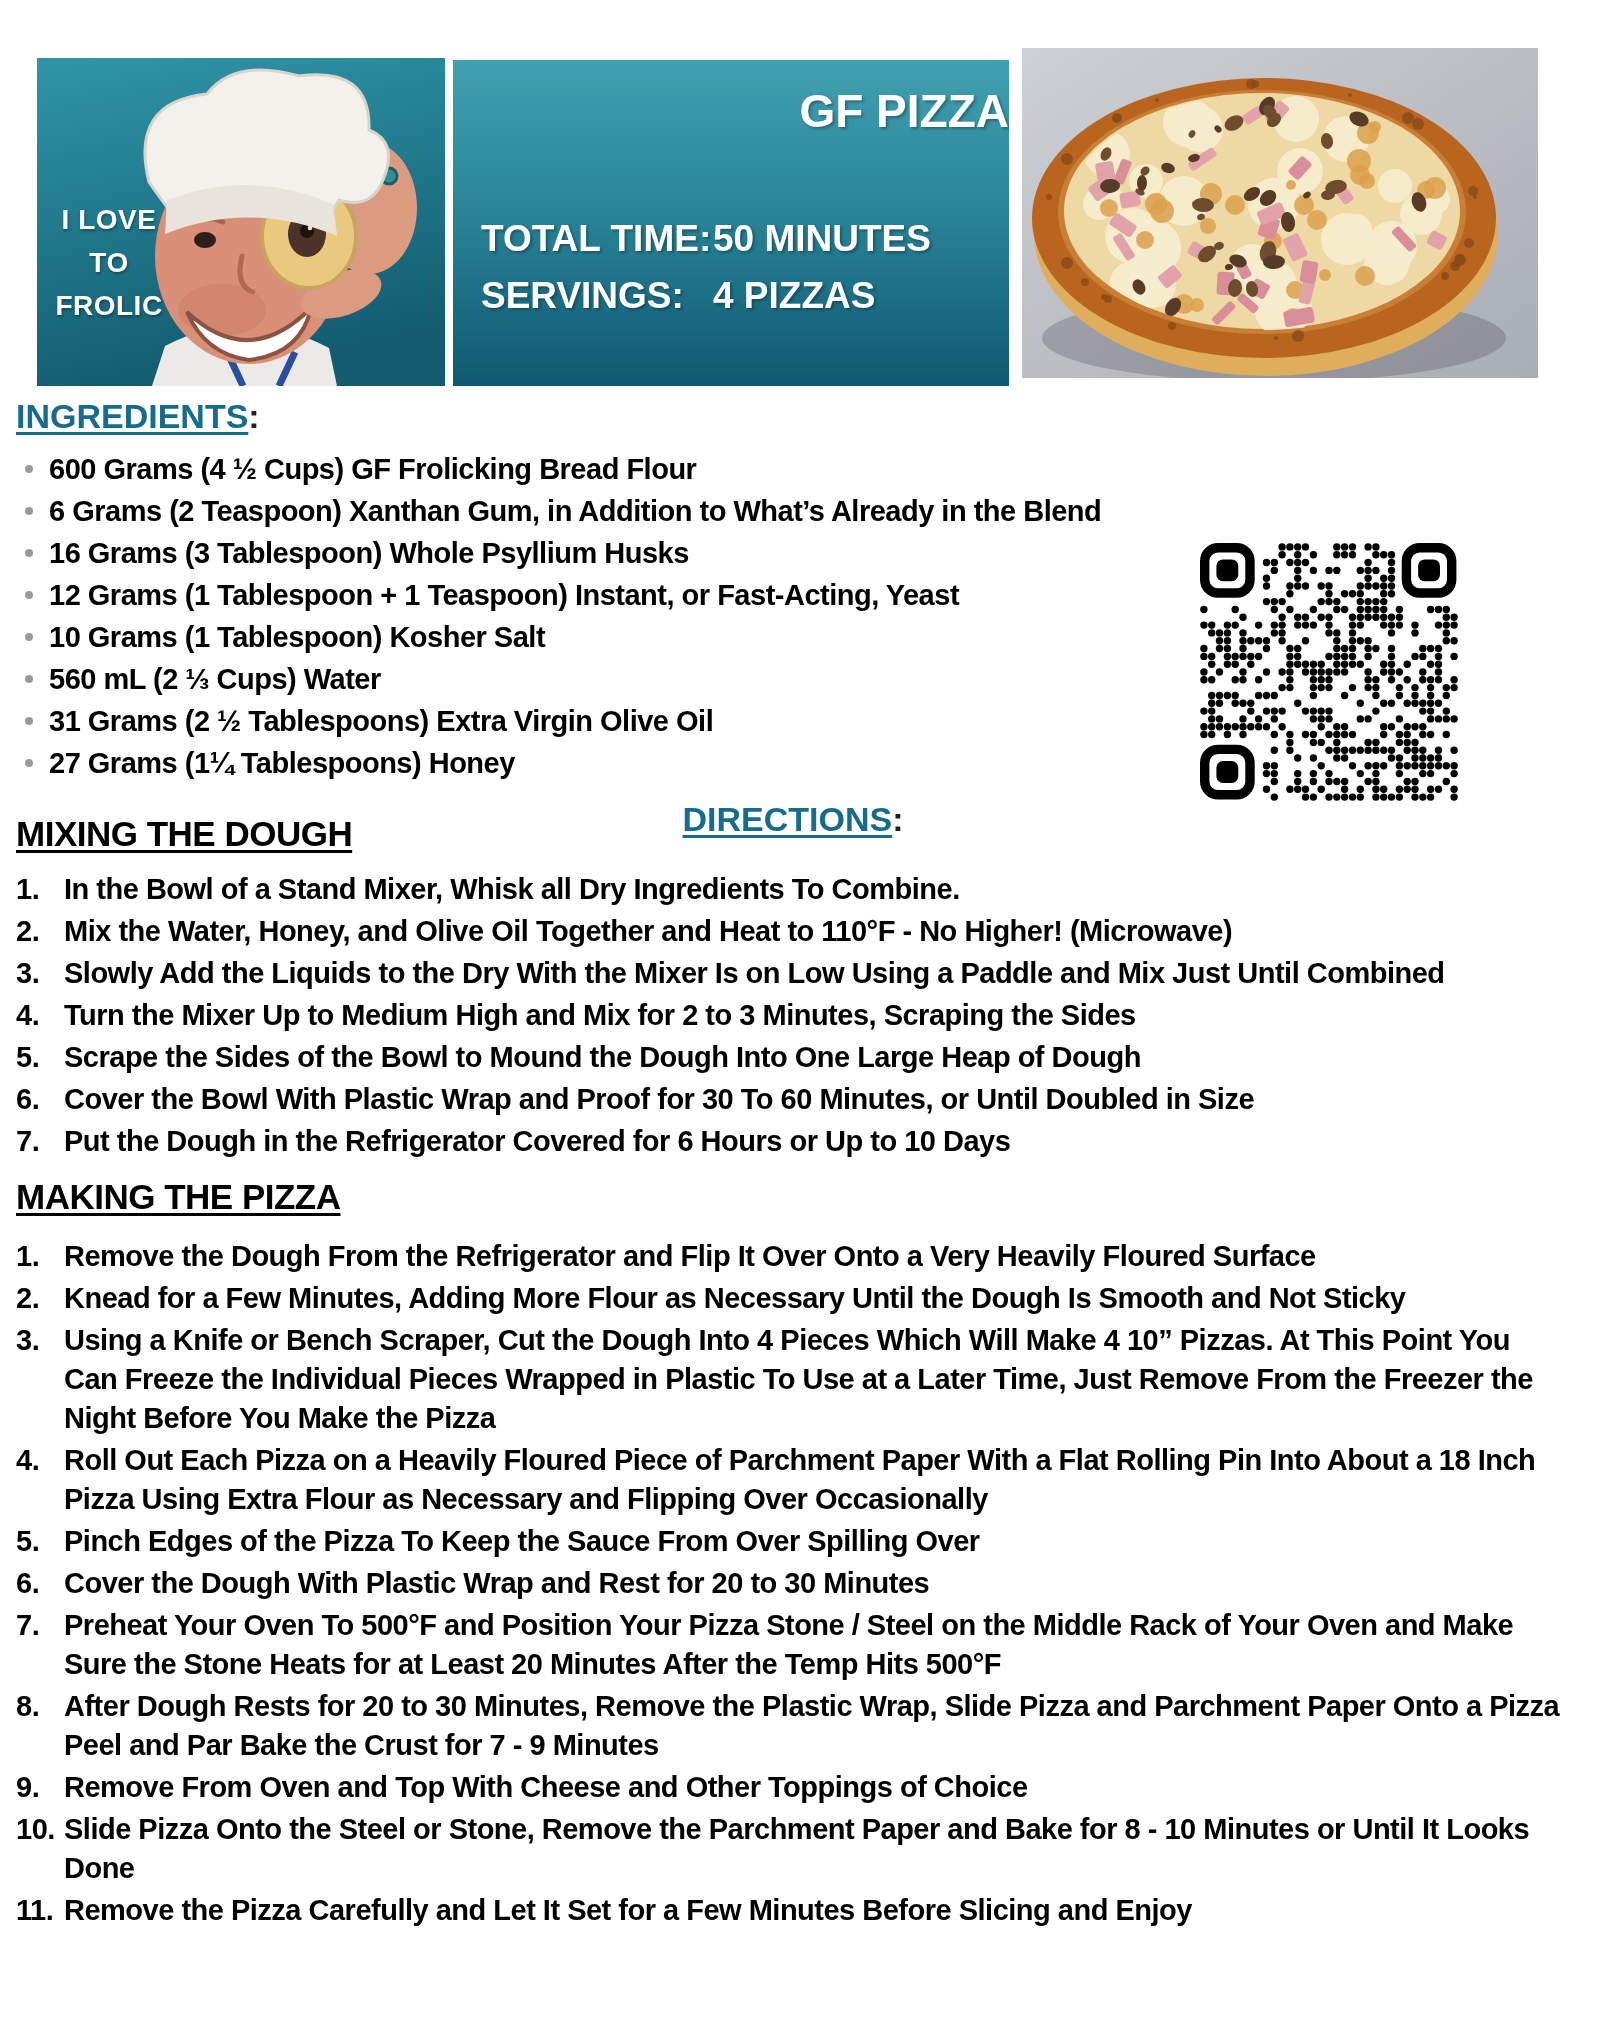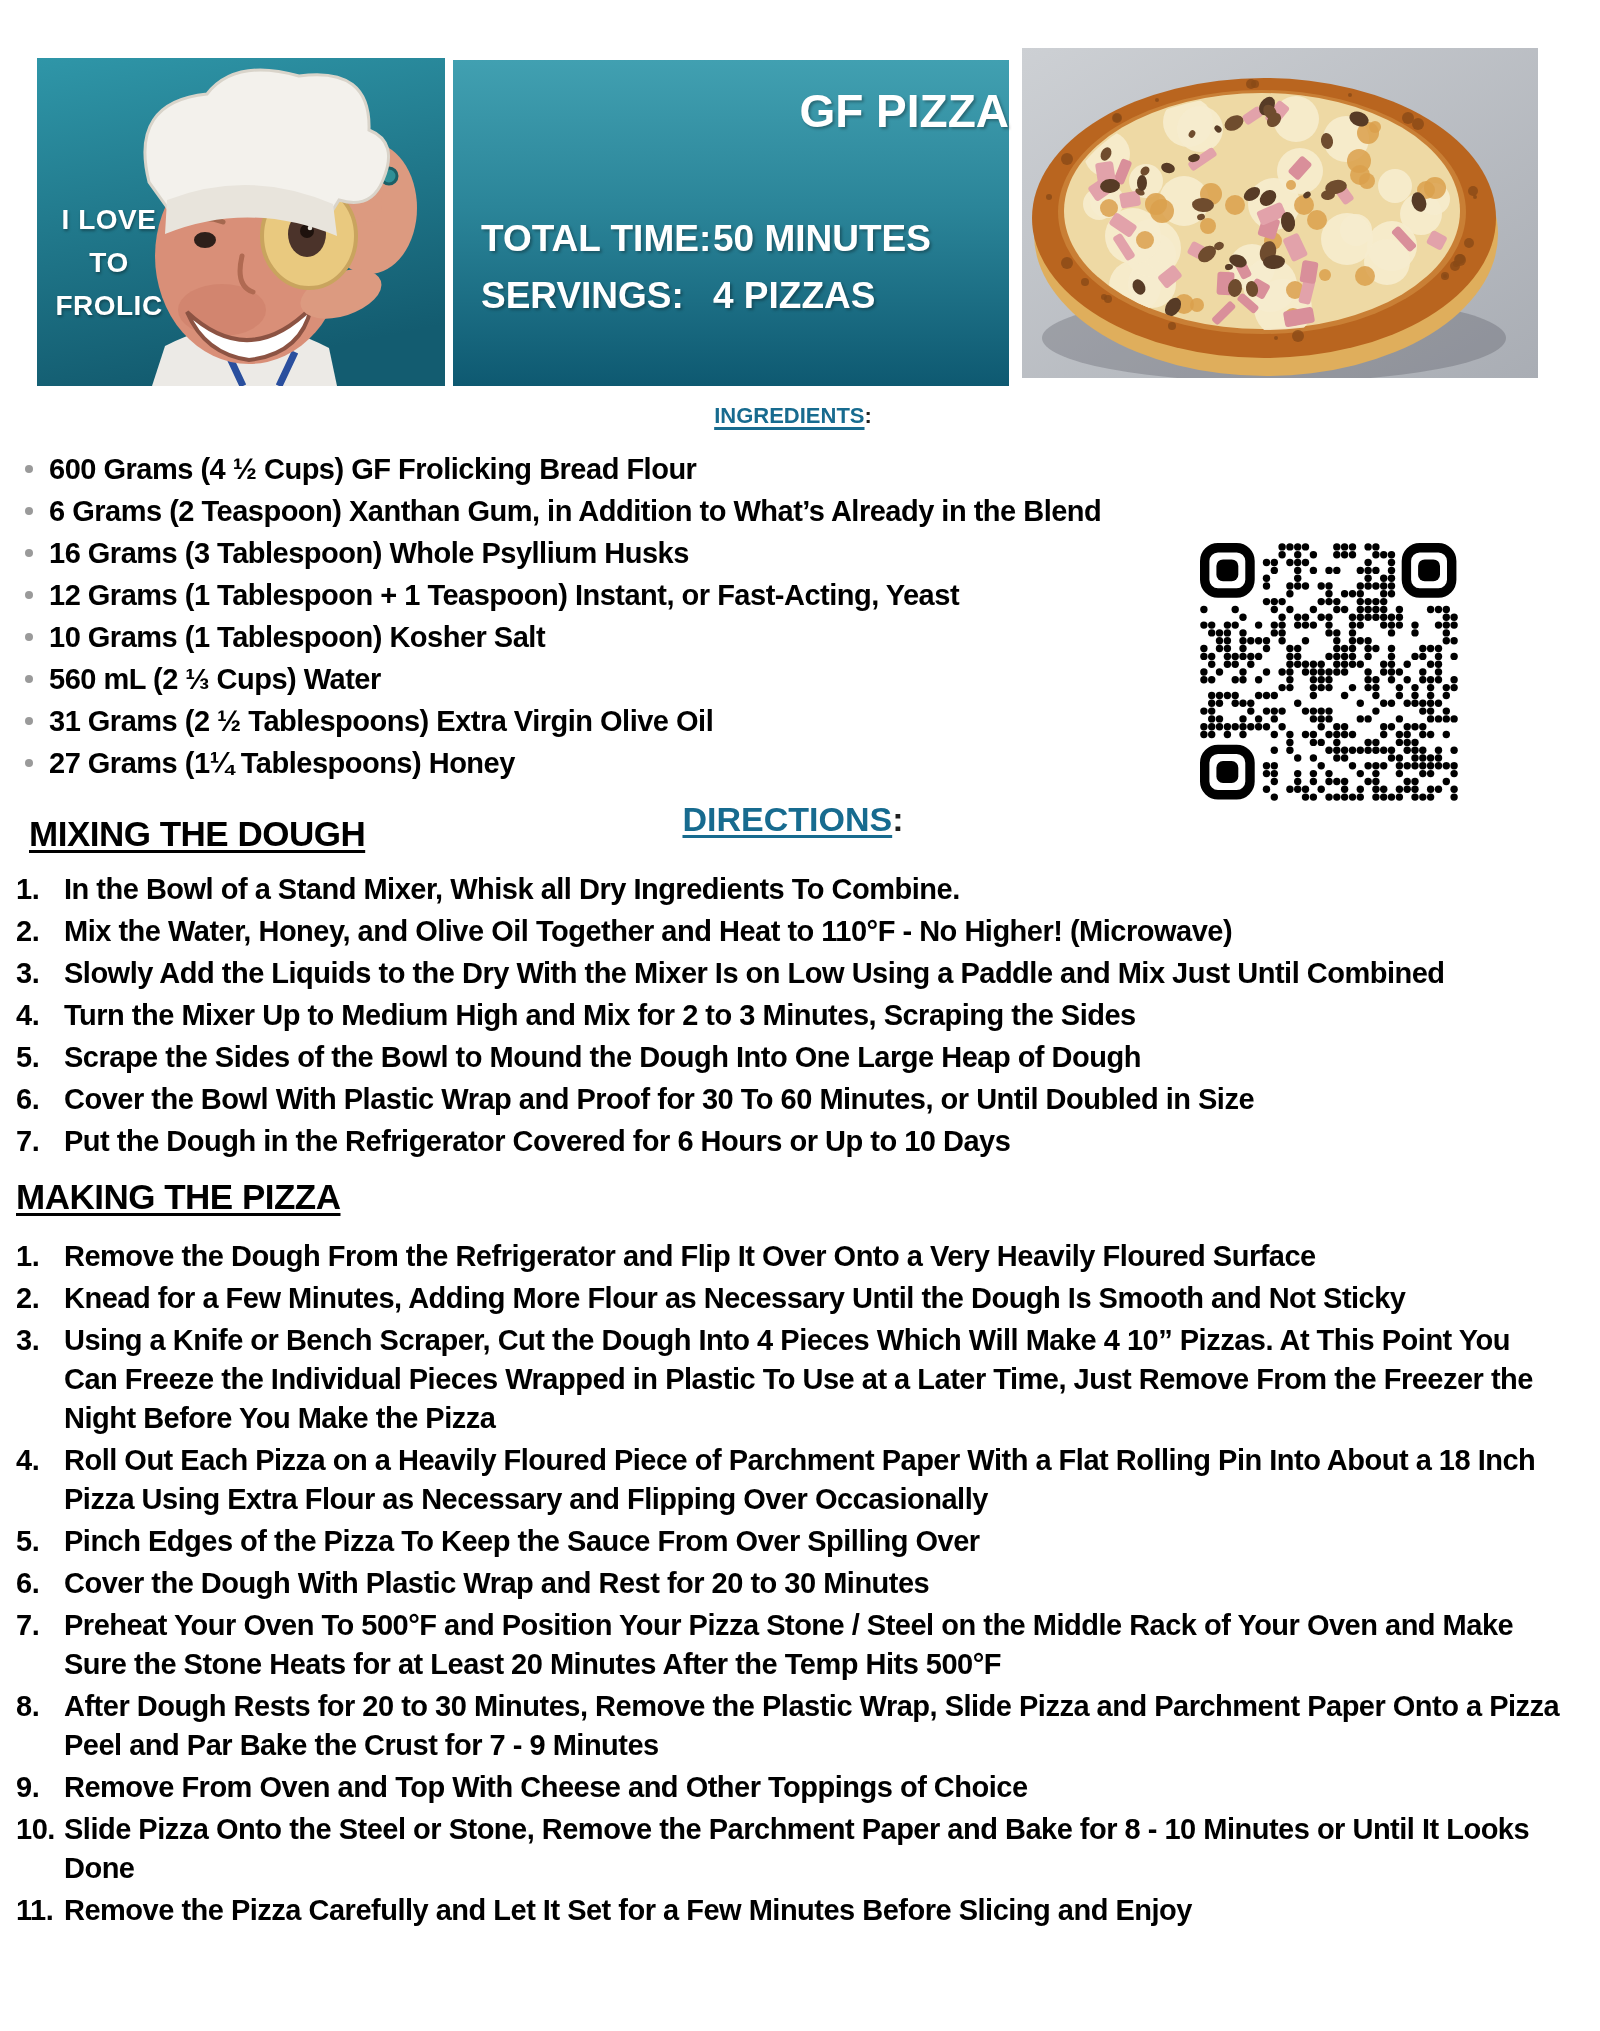--- a/index.html
+++ b/index.html
@@ -23,31 +23,31 @@
   .hdr-title{margin-top:24px;text-align:right;font-size:46px;letter-spacing:0;}
   .hdr-meta{position:absolute;left:28px;right:10px;top:150px;}
   .hdr-meta-row{display:flex;font-size:37px;line-height:57px;}
   .hdr-meta-row .lbl{width:232px;flex:0 0 232px;}
   .hdr-meta-row .val{flex:1;}
   .hdr-pizza{position:absolute;top:48px;left:1022px;width:516px;height:330px;overflow:hidden;}
   
   .qr{position:absolute;left:1200px;top:543px;width:258px;height:258px;}
   
   .content{position:absolute;left:16px;right:30px;top:396px;}
-  .big-heading{text-align:center;font-size:22px;line-height:40px;}
+  .big-heading{text-align:left;font-size:34px;line-height:40px;}
   .teal{color:#176b8f;}
   .u{text-decoration:underline;text-decoration-thickness:3px;text-underline-offset:4px;}
   .colon{color:#1f1f1f;}
   .ing-list{list-style:none;margin:12px 0 0 0;padding:0;}
   .ing-list li{display:flex;align-items:flex-start;line-height:42px;font-size:29px;letter-spacing:-.5px;}
   .dot{flex:0 0 8px;width:8px;height:8px;border-radius:50%;background:#9a9a9a;margin:17px 16px 0 9px;}
   .ing-text{display:block;max-width:1120px;}
   .dir-row{position:relative;height:62px;margin-top:4px;}
   .dir-heading{position:absolute;left:0;right:0;top:0;text-align:center;font-size:34px;margin-top:12px;}
-  .sec-heading{font-size:35px;letter-spacing:-.5px;margin-left:13px;}
+  .sec-heading{font-size:35px;letter-spacing:-.5px;}
   .sec-heading-1{position:absolute;left:0;top:26px;}
   .sec-heading-2{margin:16px 0 14px 0;}
   ol.steps{list-style:none;margin:20px 0 0 0;padding:0;counter-reset:step;}
   ol.steps li{
     position:relative;padding-left:48px;font-size:29px;line-height:39px;
     letter-spacing:-.5px;margin-bottom:3px;
   }
   ol.steps li::before{
     counter-increment:step;content:counter(step) ".";
     position:absolute;left:0;top:0;

